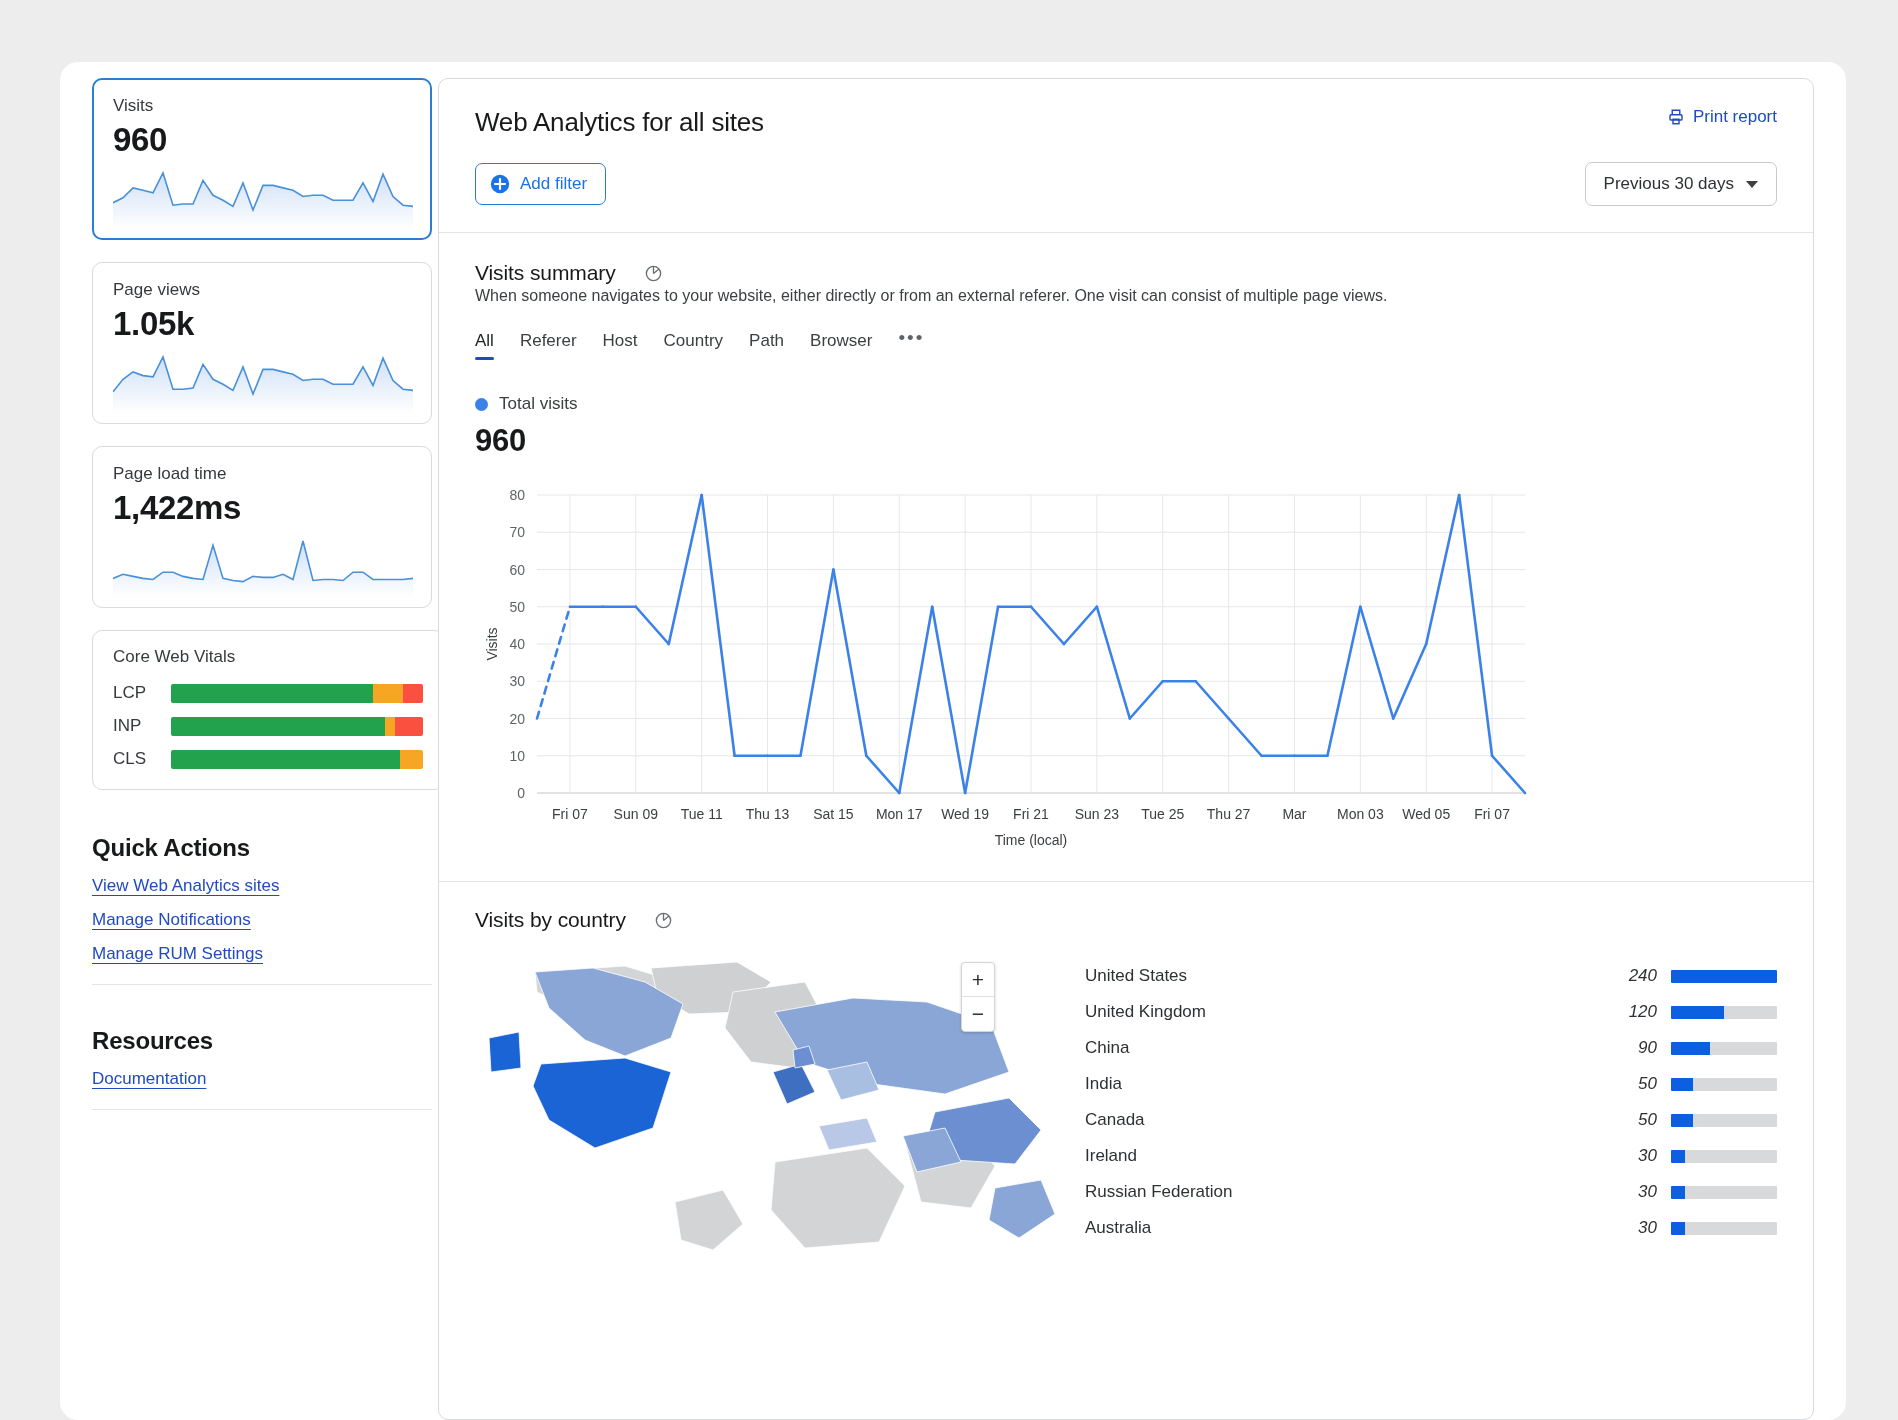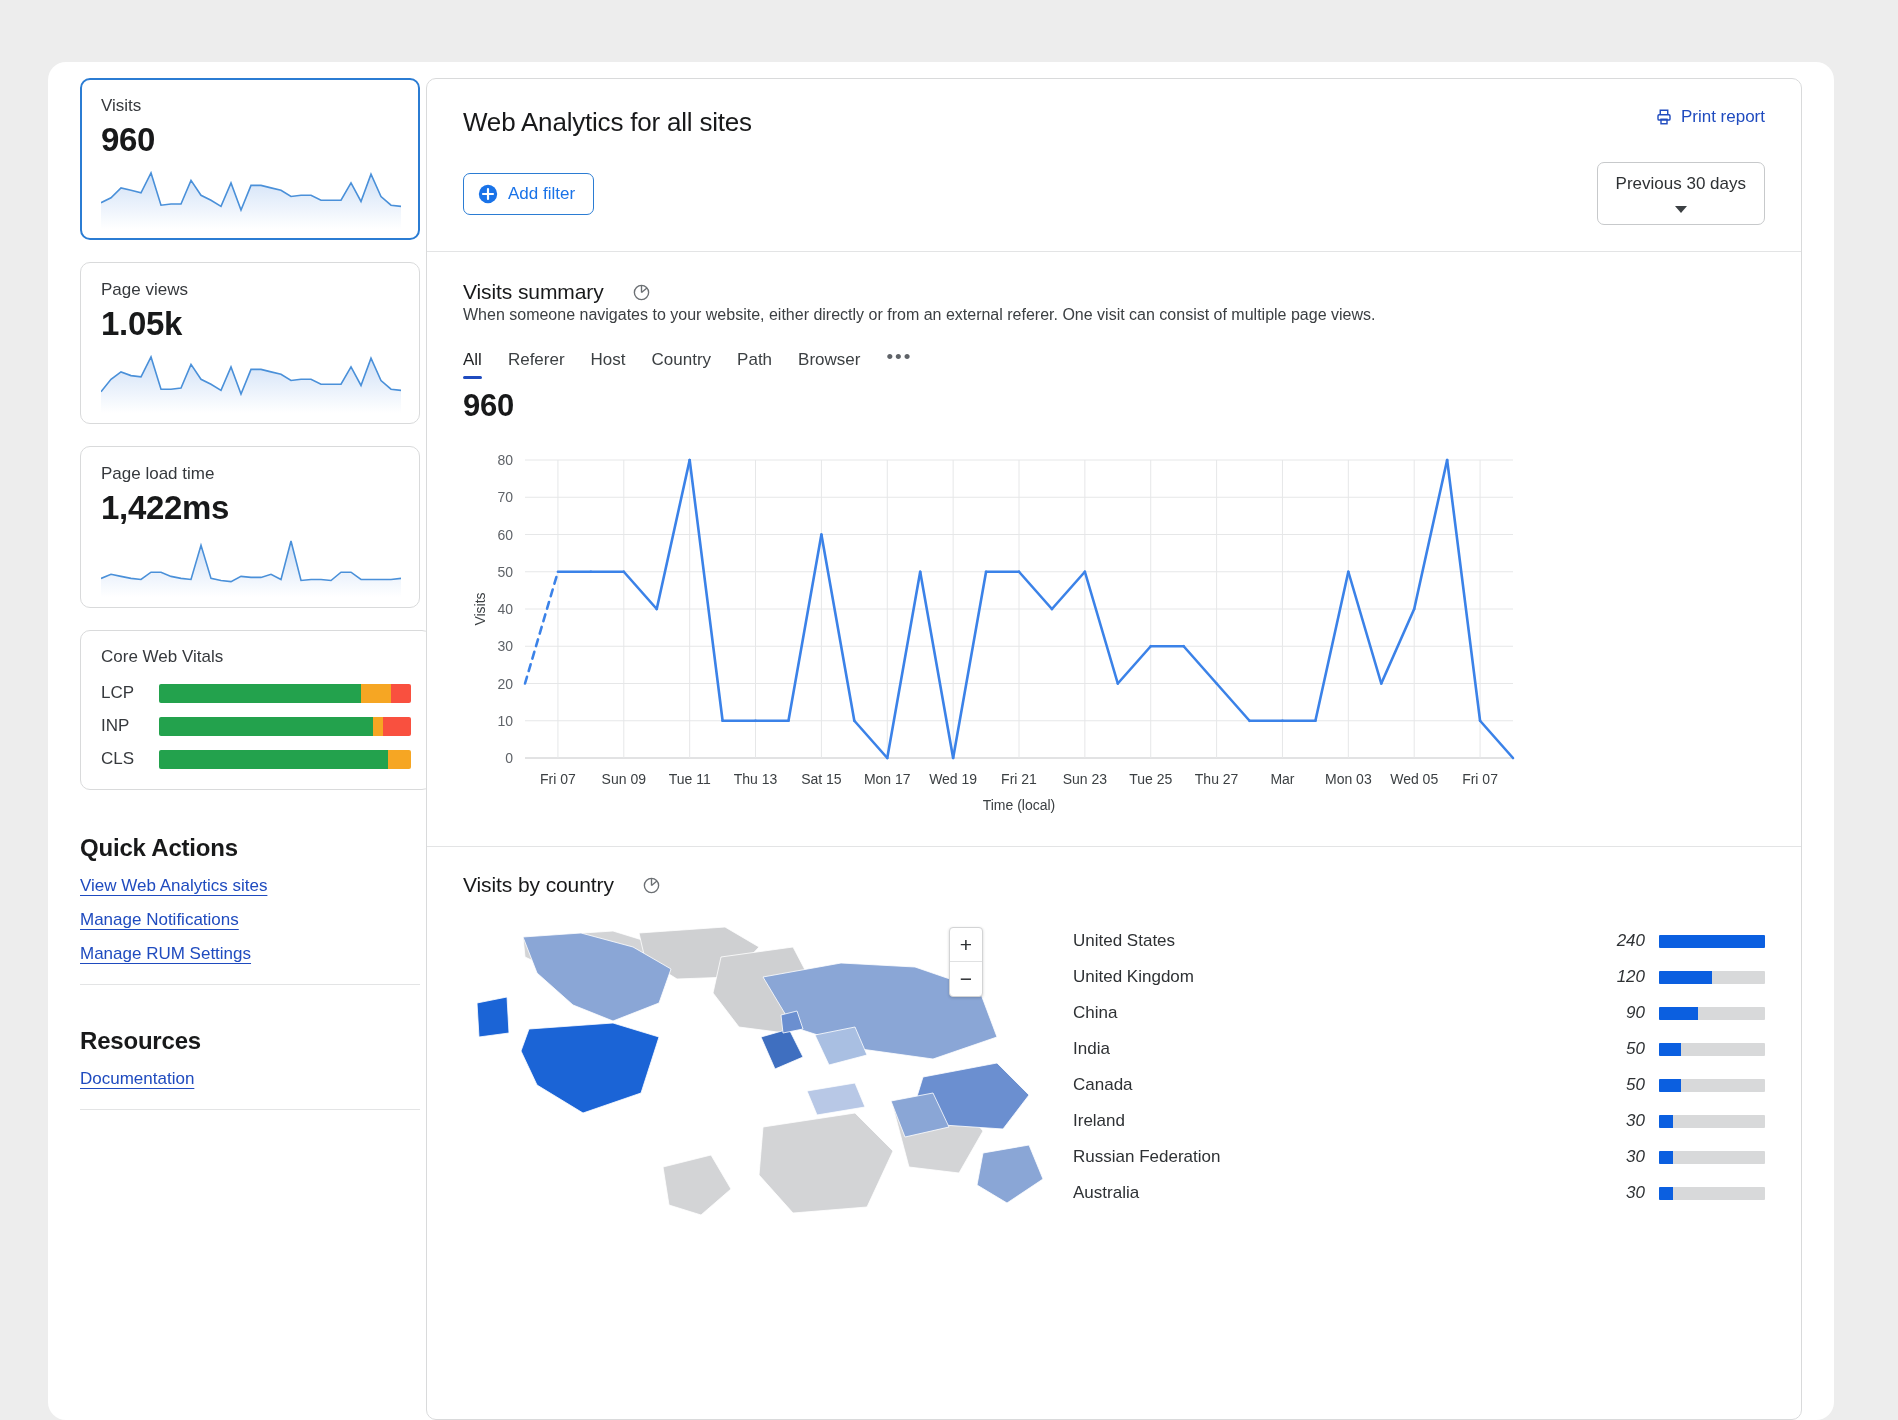--- a/index.html
+++ b/index.html
@@ -4,21 +4,21 @@
 <style>
   * { box-sizing: border-box; margin: 0; padding: 0; }
   html, body {
     width: 1898px; height: 1420px;
     background: #ededed;
     font-family: "Liberation Sans", sans-serif;
     overflow: hidden;
   }
   .app-window {
     position: absolute;
-    left: 48px; top: 62px;
+    left: 60px; top: 62px;
     width: 1786px; height: 1358px;
     background: #ffffff;
     border-radius: 18px;
     overflow: hidden;
   }
   .layout { display: flex; width: 100%; height: 100%; }
 
   
   .sidebar { width: 358px; flex: 0 0 358px; padding: 16px 0 0 32px; }
   .metric-card {
@@ -78,21 +78,21 @@
     display: flex; align-items: center; gap: 10px;
     border: 1px solid #2b7cd3; border-radius: 7px;
     padding: 10px 18px 10px 14px;
     color: #1a73e8; font-size: 17px; background: #fff; cursor: pointer;
   }
   .plus-ico { width: 20px; height: 20px; flex: 0 0 20px; }
   .date-select {
     display: flex; align-items: center; gap: 12px;
     border: 1px solid #c7c9cb; border-radius: 7px;
     padding: 11px 18px; font-size: 17px; color: #2e3134;
-    background: #fff; cursor: pointer; flex-direction: column;
+    background: #fff; cursor: pointer;
   }
   .caret { width: 0; height: 0; border-left: 6px solid transparent; border-right: 6px solid transparent; border-top: 7px solid #3c4043; }
   .hr { height: 1px; background: #e3e4e5; width: 100%; }
 
   .panel { padding: 28px 36px 20px 36px; }
   .panel-title-row { display: flex; align-items: center; gap: 28px; }
   .panel-title { font-size: 21px; color: #18191a; letter-spacing: -0.1px; }
   .pie-ico { width: 19px; height: 19px; }
   .panel-desc { font-size: 16px; color: #3c4043; margin-top: 2px; }
 
@@ -277,20 +277,24 @@
       <div class="tabs" id="tabs">
             <div class="tab active">All</div>
             <div class="tab">Referer</div>
             <div class="tab">Host</div>
             <div class="tab">Country</div>
             <div class="tab">Path</div>
             <div class="tab">Browser</div>
             <div class="tab-more">•••</div>
           </div>
 
+      <div class="legend-row">
+        <span class="legend-dot"></span>
+        <span class="legend-label">Total visits</span>
+      </div>
       <div class="legend-value">960</div>
 
       <div class="chart-wrap">
         <svg class="main-chart" id="mainchart" viewBox="0 0 1060 380">
               <line x1="62" y1="312" x2="1050" y2="312" stroke="#c5c6c8" stroke-width="1"></line>
               <text x="50" y="317" text-anchor="end" font-size="14" fill="#5f6368" font-family="&quot;Liberation Sans&quot;, sans-serif">0</text>
               <line x1="62" y1="274.75" x2="1050" y2="274.75" stroke="#e6e7e8" stroke-width="1"></line>
               <text x="50" y="279.75" text-anchor="end" font-size="14" fill="#5f6368" font-family="&quot;Liberation Sans&quot;, sans-serif">10</text>
               <line x1="62" y1="237.5" x2="1050" y2="237.5" stroke="#e6e7e8" stroke-width="1"></line>
               <text x="50" y="242.5" text-anchor="end" font-size="14" fill="#5f6368" font-family="&quot;Liberation Sans&quot;, sans-serif">20</text>

